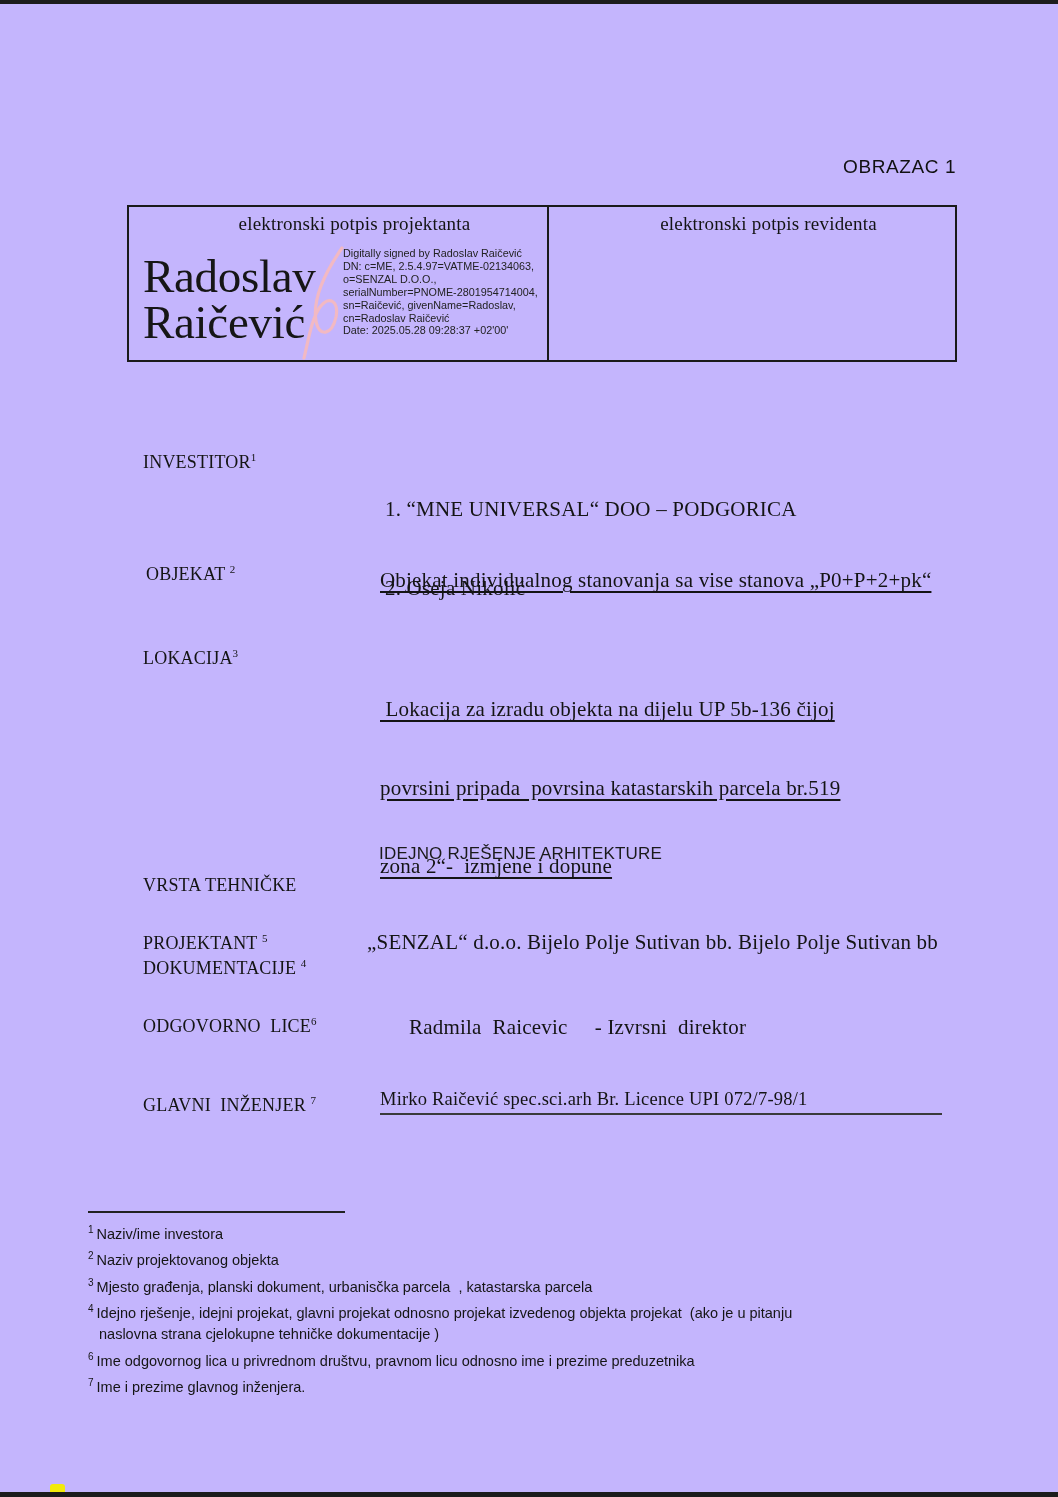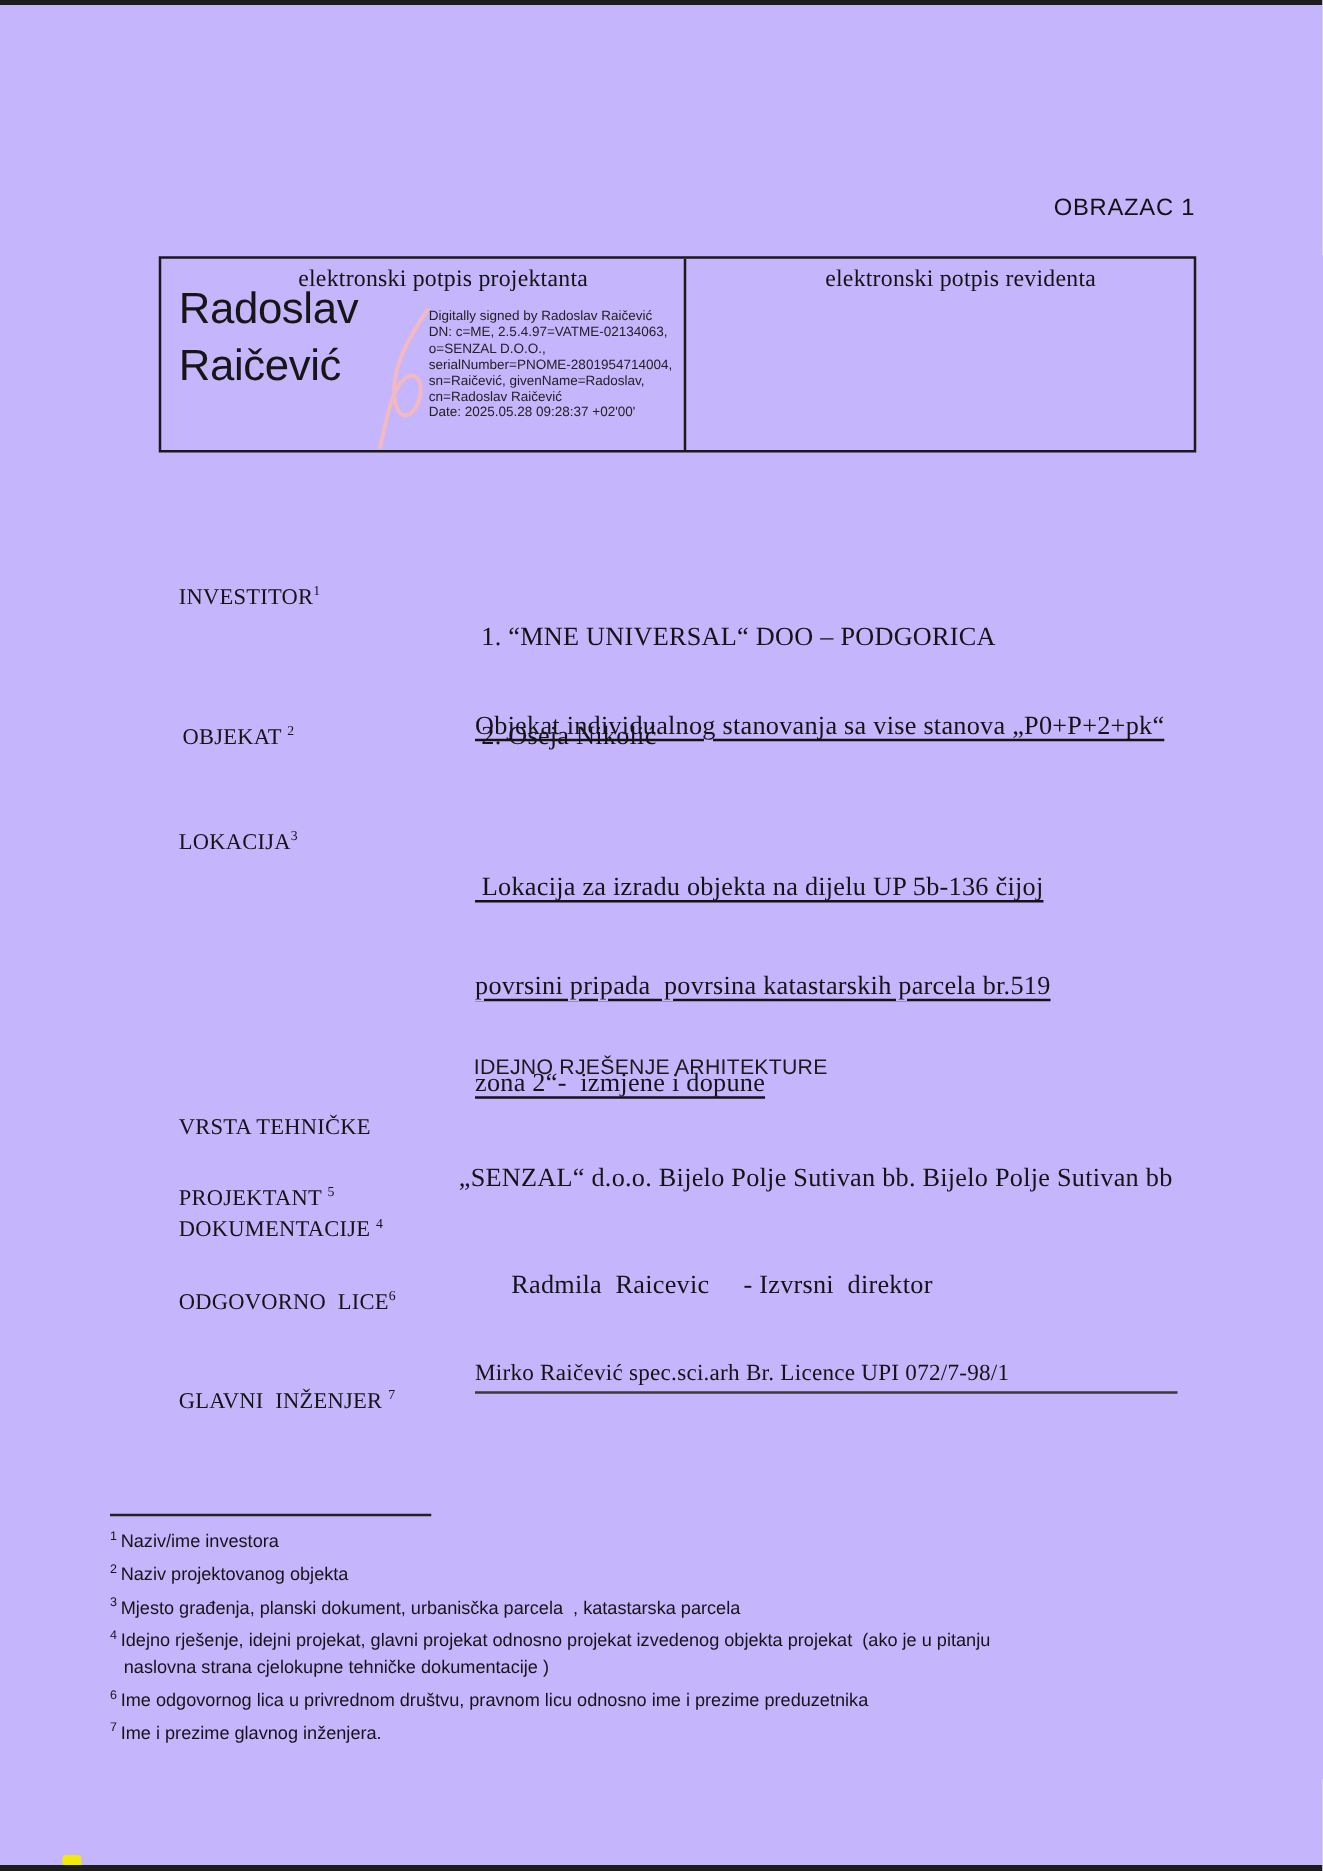--- a/index.html
+++ b/index.html
@@ -31,37 +31,36 @@
     border:2px solid #1a1a1a;display:flex;box-sizing:border-box;
   }
   .sig-cell{position:relative;box-sizing:border-box;padding-left:33px;}
   .sig-cell.left{width:420px;border-right:2px solid #1a1a1a;}
   .sig-cell.right{flex:1;}
   .sig-header{
     margin-top:6px;text-align:center;font-size:19px;color:#141414;
     letter-spacing:.2px;
   }
   .signer-name{
-    position:absolute;left:14px;top:17px;
-    font-family:Liberation Sans, sans-serif;
-    font-size:35px;line-height:46px;color:#161616;letter-spacing:-.3px;
+    position:absolute;left:14px;top:46px;
+    font-family:Liberation Serif, serif;
+    font-size:47px;line-height:46px;color:#161616;letter-spacing:-.3px;
     white-space:pre;
   }
   .flourish{position:absolute;left:173px;top:38px;}
   .sig-details{
     position:absolute;left:214px;top:40px;width:202px;
     font-family:"Liberation Sans", sans-serif;
     font-size:10.8px;line-height:12.9px;color:#222;
     white-space:pre;
   }
   
   .lbl{
     position:absolute;font-size:18px;color:#141414;white-space:pre;
     letter-spacing:.2px;
-    margin-top:16px;
   }
   .lbl sup,.fn-sup{font-size:11px;}
   .val{
     position:absolute;font-size:21px;color:#141414;white-space:pre;
     letter-spacing:.2px;
   }
   .val.u{text-decoration:underline;text-decoration-thickness:1.5px;text-underline-offset:4px;}
   .multiline div{line-height:28.5px;}
   .multiline.u-lines div{text-decoration:underline;text-decoration-thickness:1.5px;text-underline-offset:4px;}
   .vrsta-value{

